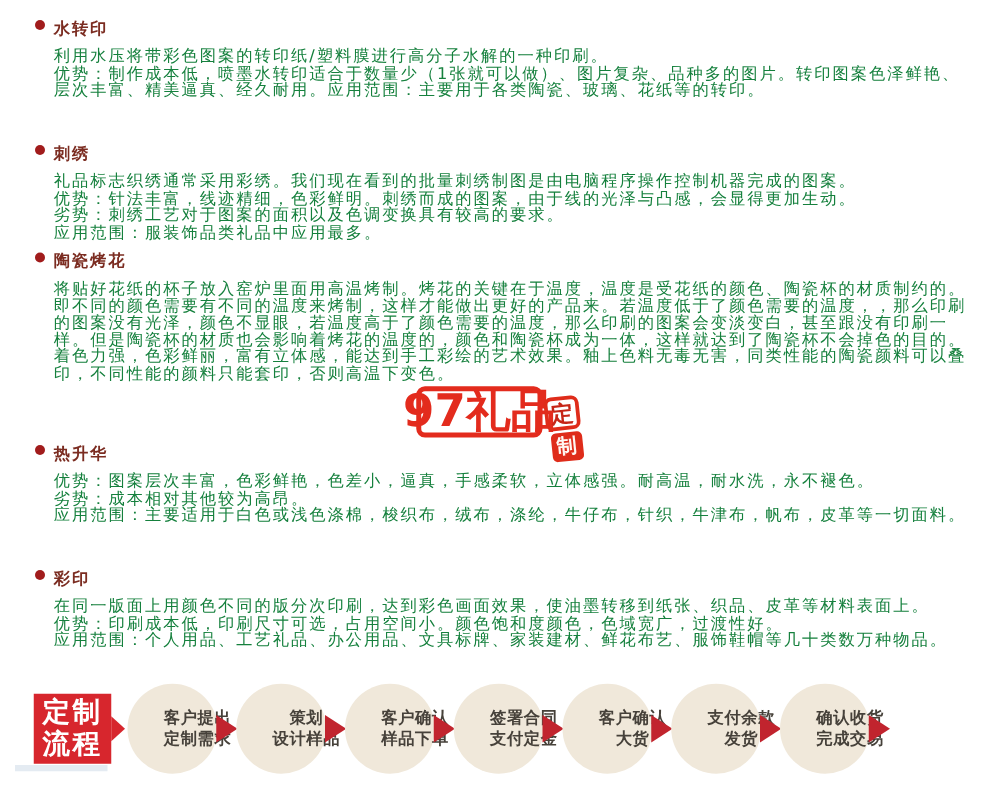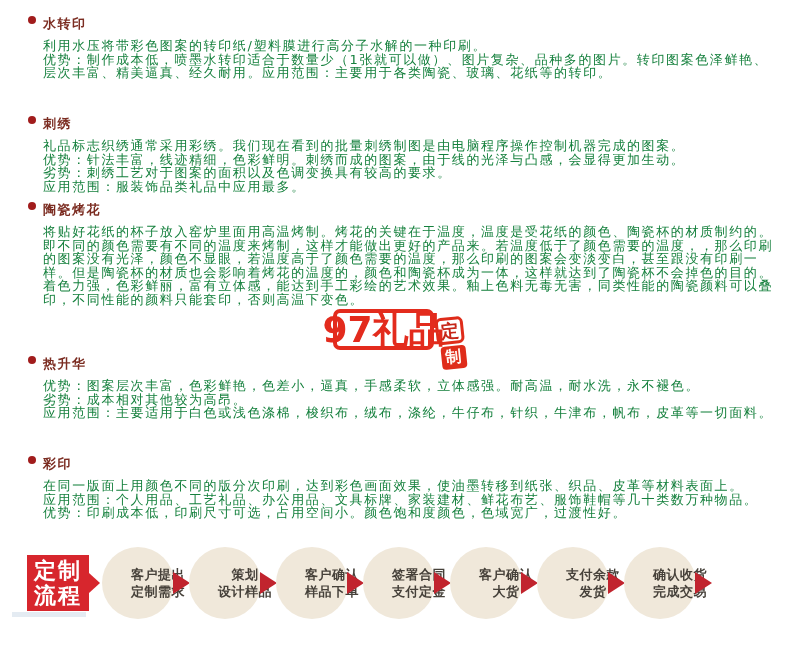--- a/index.html
+++ b/index.html
@@ -133,22 +133,22 @@
     </div>
   </section>
 
   <section class="sec" style="top:456px">
     <div class="sec-head">
       <span class="bullet"></span>
       <h3 class="sec-title">彩印</h3>
     </div>
     <div class="sec-body">
       <p>在同一版面上用颜色不同的版分次印刷，达到彩色画面效果，使油墨转移到纸张、织品、皮革等材料表面上。</p>
+      <p>优势：印刷成本低，印刷尺寸可选，占用空间小。颜色饱和度颜色，色域宽广，过渡性好。</p>
       <p>应用范围：个人用品、工艺礼品、办公用品、文具标牌、家装建材、鲜花布艺、服饰鞋帽等几十类数万种物品。</p>
-      <p>优势：印刷成本低，印刷尺寸可选，占用空间小。颜色饱和度颜色，色域宽广，过渡性好。</p>
     </div>
   </section>
 
   <div class="wm-box">
     <span class="wm-text">97礼品</span>
   </div>
   <div class="wm-seal">
     <div class="seal-top">定</div>
     <div class="seal-bottom">制</div>
   </div>

